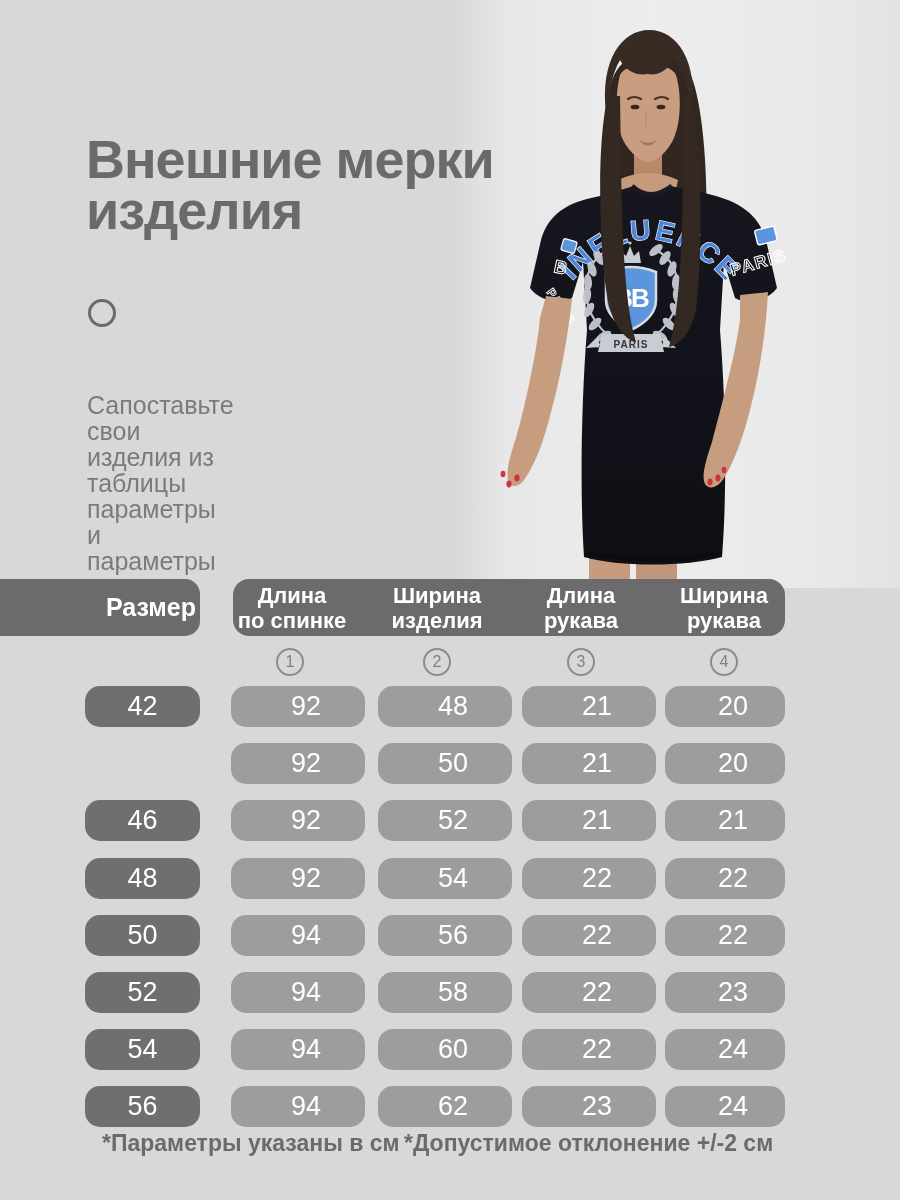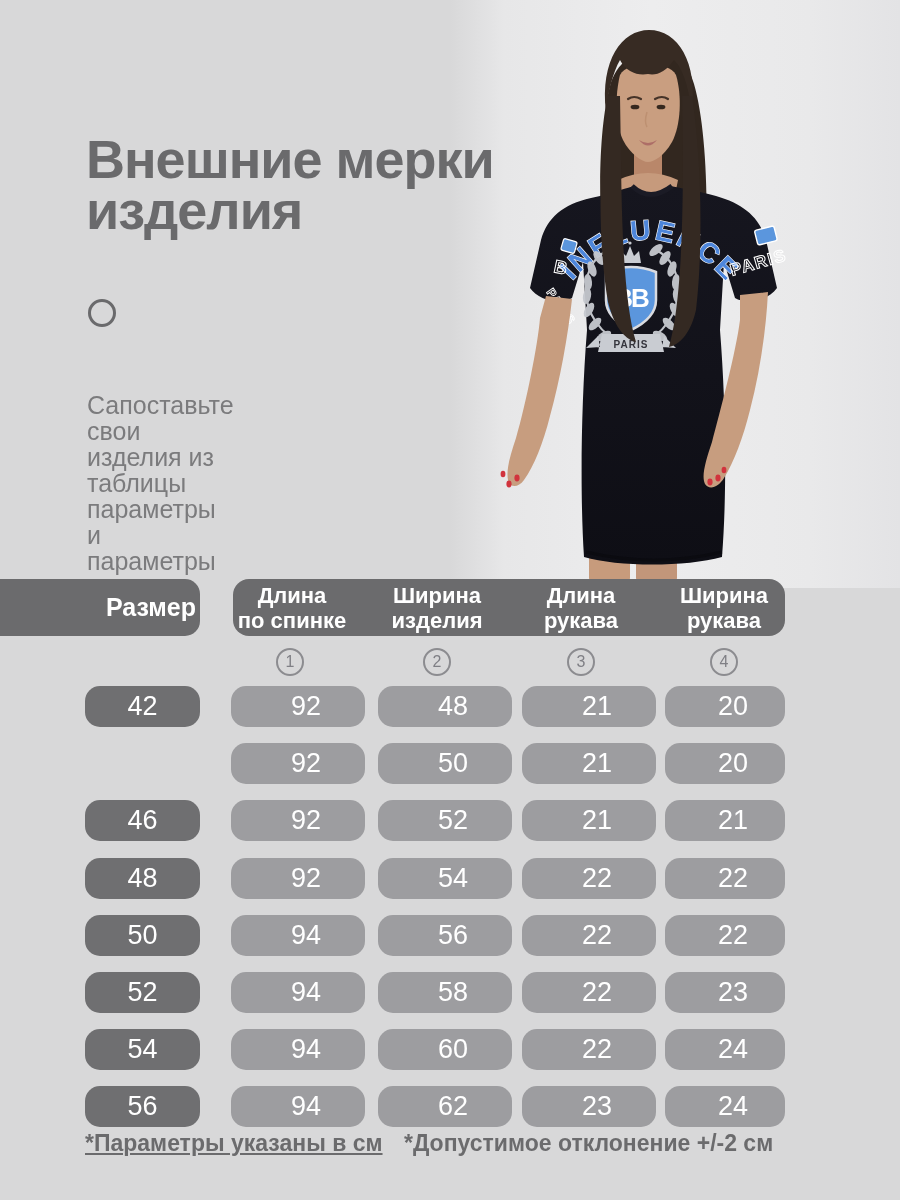--- a/index.html
+++ b/index.html
@@ -30,21 +30,21 @@
         justify-content:center;}
   .q1{left:191px;} .q2{left:338px;} .q3{left:482px;} .q4{left:625px;}
   .trow{position:absolute;left:0;width:700px;height:41px;}
   .cell{position:absolute;top:0;height:41px;border-radius:15px;display:flex;align-items:center;
         justify-content:center;color:#fff;font-size:27px;font-weight:400;}
   .dark{background:#6f6f71;}
   .lite{background:#9d9da0;padding-left:16px;}
   .c0{left:0;width:115px;} .c1{left:146px;width:118px;} .c2{left:293px;width:118px;}
   .c3{left:437px;width:118px;} .c4{left:580px;width:104px;}
   .fnote{position:absolute;top:551px;font-size:23px;font-weight:600;color:#6b6b6d;white-space:nowrap;}
-  .fl{left:0;text-decoration:underline;} .fr{left:319px;}
+  .fl{left:17px;} .fr{left:319px;}
 </style>
 </head>
 <body>
 
 <div class="page">
 
   <svg class="photo" viewBox="0 0 450 588" xmlns="http://www.w3.org/2000/svg">
     <defs>
       <linearGradient id="pbg" x1="0" y1="0" x2="1" y2="0">
         <stop offset="0" stop-color="#d8d8d9"></stop>

